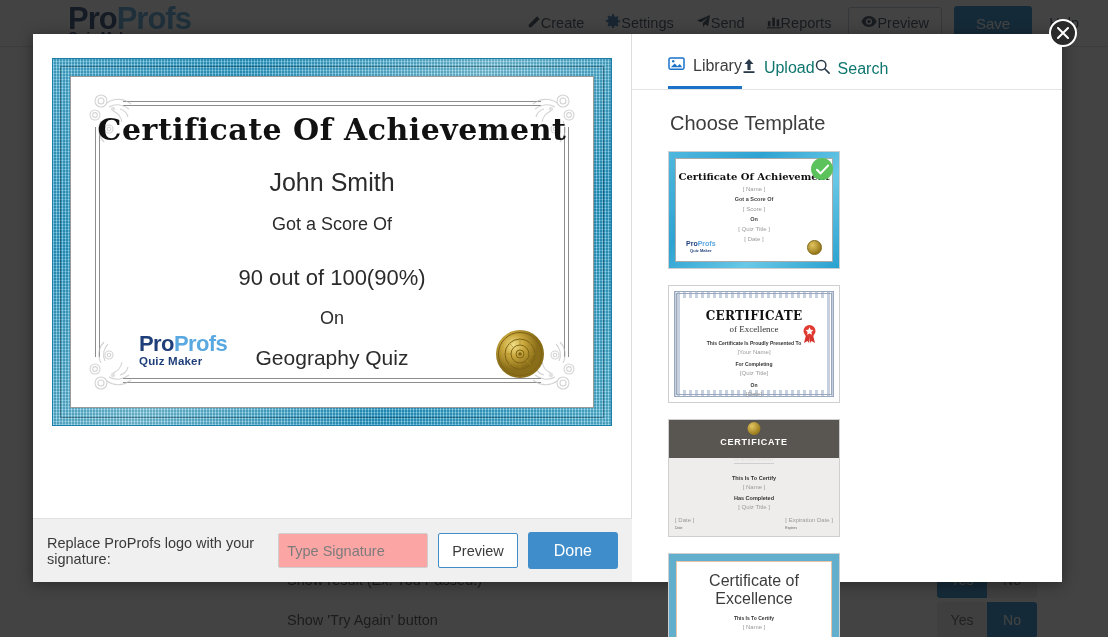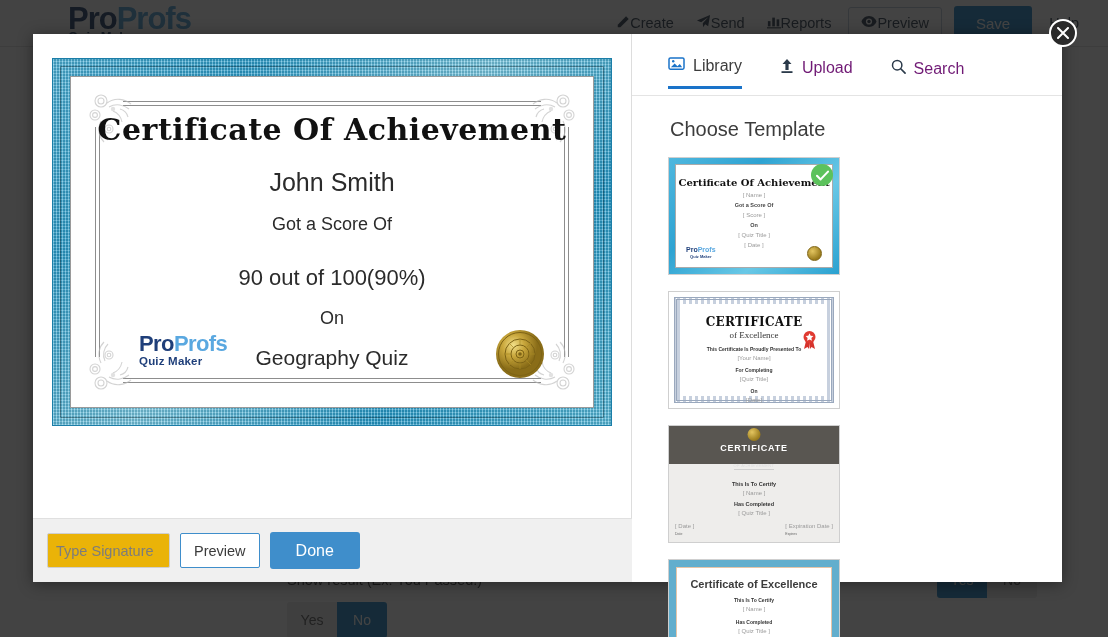--- a/index.html
+++ b/index.html
@@ -143,39 +143,39 @@
   .seal { position: absolute; right: 48px; bottom: 28px; width: 50px; height: 50px; z-index: 4; }
 
   
   .sigbar {
     position: absolute; left: 0; bottom: 0; width: 599px; height: 64px;
     background: #f0f0f0; border-top: 1px solid #e0e0e0;
     display: flex; align-items: center; padding: 0 14px 0 14px; gap: 10px;
   }
   .sig-label { font-size: 14.5px; color: #3a3a3a; }
   .sig-input {
-    width: 123px; height: 35px; border: 1px solid #cfcfcf; border-radius: 2px;
-    background: #eab308; padding: 0 8px; font-size: 14.5px; color: #555;
+    width: 150px; height: 35px; border: 1px solid #cfcfcf; border-radius: 2px;
+    background: #fca5a5; padding: 0 8px; font-size: 14.5px; color: #555;
     font-family: "Liberation Sans", sans-serif;
   }
   .sig-input::placeholder { color: #7c7c7c; }
   .btn-preview {
     height: 35px; padding: 0 13px; background: #fff; border: 1px solid #3f8ecb;
     color: #3b3b3b; font-size: 14.5px; border-radius: 2px; cursor: pointer;
     font-family: "Liberation Sans", sans-serif;
   }
   .btn-done {
     height: 37px; padding: 4px 26px; background: #3f8ecb; border: none;
     color: #fff; font-size: 16px; border-radius: 3px; cursor: pointer;
     font-family: "Liberation Sans", sans-serif;
   }
 
   
-  .tabs { display: flex; align-items: flex-end; padding: 22px 0 6px 36px; gap: 38px; border-bottom: 1px solid #e4e4e4; }
-  .tab { display: flex; align-items: center; gap: 8px; padding-bottom: 11px; cursor: pointer; font-size: 16px; color: #701a75; }
+  .tabs { display: flex; align-items: flex-end; padding: 22px 0 0 36px; border-bottom: 1px solid #e4e4e4; }
+  .tab { display: flex; align-items: center; gap: 8px; padding-bottom: 11px; cursor: pointer; font-size: 16px; color: #0f766e; }
   .tab.active { color: #3c3c3c; border-bottom: 3px solid #1a73c9; }
   .panel-title { font-size: 20px; color: #3c3c3c; padding: 22px 0 0 38px; }
 
   .thumbs { padding: 16px 0 0 36px; display: flex; flex-wrap: wrap; gap: 16px 20px; width: 396px; }
   .thumb {
     width: 172px; height: 118px; position: relative; cursor: pointer;
     border: 1px solid #cfcfcf; overflow: hidden; background: #fff;
   }
   .thumb.sel { border: 1px solid #cfcfcf; }
   .check {
@@ -219,21 +219,21 @@
   .tC .sm{font-size:5.5px;font-weight:bold;color:#333;margin-top:5px}
   .tC .gr{font-size:6px;color:#9a9a9a;margin-top:3px}
   .tC .ft{position:absolute;left:6px;right:6px;bottom:6px;display:flex;justify-content:space-between}
   .tC .ft .g{font-size:6px;color:#9a9a9a}
   .tC .ft .k{font-size:3.5px;color:#666;display:block}
 
   
   .tD { background:#62aecd; padding:7px; }
   .tD .in{background:#fff;width:100%;height:100%;position:relative;padding-top:10px;text-align:center;
           border:1px solid #e6c5a8;}
-  .tD .t1{font-size:11px;font-weight:bold;color:#3c3c3c}
+  .tD .t1{font-size:16px;font-weight:normal;color:#3c3c3c}
   .tD .sm{font-size:5px;font-weight:bold;color:#333;margin-top:7px}
   .tD .gr{font-size:6px;color:#9a9a9a;margin-top:3px}
 </style>
 </head>
 <body>
 
 <div id="page-root">
 
   <div class="topnav">
     <div class="brand">
@@ -242,20 +242,28 @@
     </div>
 
     <div class="navitems">
       <div class="navlink">
         <span class="svgi">
           <svg width="14" height="14" viewBox="0 0 16 16">
               <path d="M11.5 1.5l3 3L5 14H2v-3z" fill="#2b3a4a"></path>
             </svg>
         </span>
         <span>Create</span>
+      </div>
+      <div class="navlink">
+        <span class="svgi">
+          <svg width="15" height="15" viewBox="0 0 16 16">
+              <path d="M8 5a3 3 0 100 6 3 3 0 000-6zm7 4v-2l-2-.3a5.4 5.4 0 00-.7-1.7l1.2-1.6-1.4-1.4-1.6 1.2a5.4 5.4 0 00-1.7-.7L8.5 0h-2l-.3 2a5.4 5.4 0 00-1.7.7L2.9 1.5 1.5 2.9l1.2 1.6A5.4 5.4 0 002 6.2L0 6.5v2l2 .3c.15.6.4 1.2.7 1.7l-1.2 1.6 1.4 1.4 1.6-1.2c.5.3 1.1.55 1.7.7l.3 2h2l.3-2c.6-.15 1.2-.4 1.7-.7l1.6 1.2 1.4-1.4-1.2-1.6c.3-.5.55-1.1.7-1.7z" fill="#2b6fa8"></path>
+            </svg>
+        </span>
+        <span>Settings</span>
       </div>
       <div class="navlink">
         <span class="svgi">
           <svg width="15" height="15" viewBox="0 0 16 16">
               <path d="M15 1L1 7l4.5 1.8L13 3.5 7.2 9.9 7.6 14 9.8 11 13 13z" fill="#2b3a4a"></path>
             </svg>
         </span>
         <span>Send</span>
       </div>
       <div class="navlink">
@@ -289,20 +297,21 @@
 
   <div class="bgrows">
     <div class="bgrow">
       <span class="lbl">Show result (Ex: You Passed!)</span>
       <span class="toggle">
         <span class="on">Yes</span>
         <span class="off">No</span>
       </span>
     </div>
     <div class="bgrow">
+      <span class="lbl">Show 'Try Again' button</span>
       <span class="toggle rev">
         <span class="off">Yes</span>
         <span class="on">No</span>
       </span>
     </div>
   </div>
 </div>
 
 <div id="dim"></div>
 
@@ -436,20 +445,21 @@
                   <line x1="19" y1="31" x2="14" y2="36"></line>
               </g>
             </g>
           </svg>
 
         </div>
       </div>
     </div>
 
     <div class="sigbar">
+      <span class="sig-label">Replace ProProfs logo with your signature:</span>
       <input class="sig-input" type="text" placeholder="Type Signature" style="">
       <button class="btn-preview">Preview</button>
       <button class="btn-done">Done</button>
     </div>
   </div>
 
   <div class="modal-right">
 
     <div class="tabs">
       <div class="tab active">

